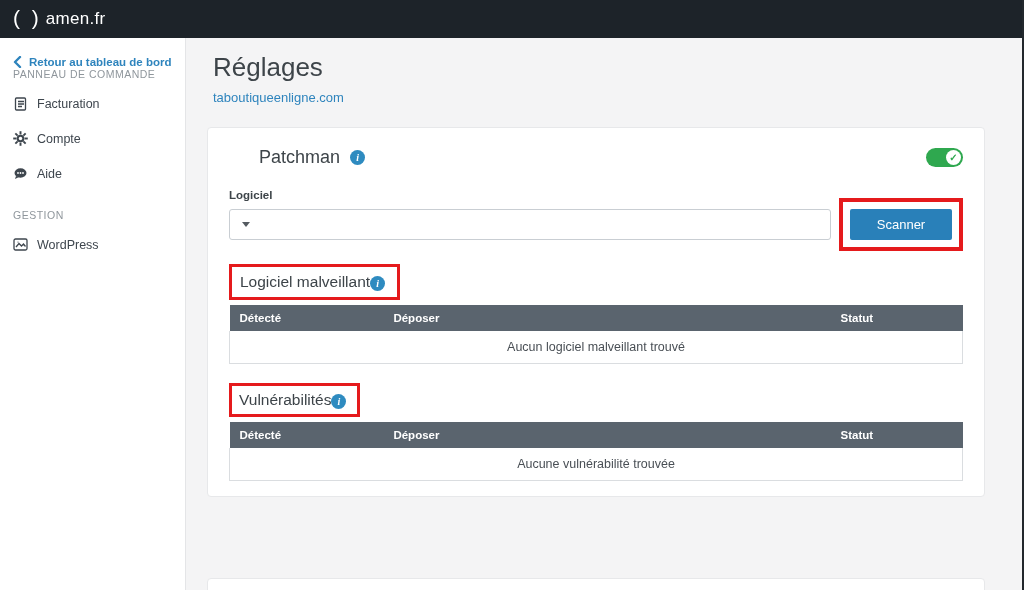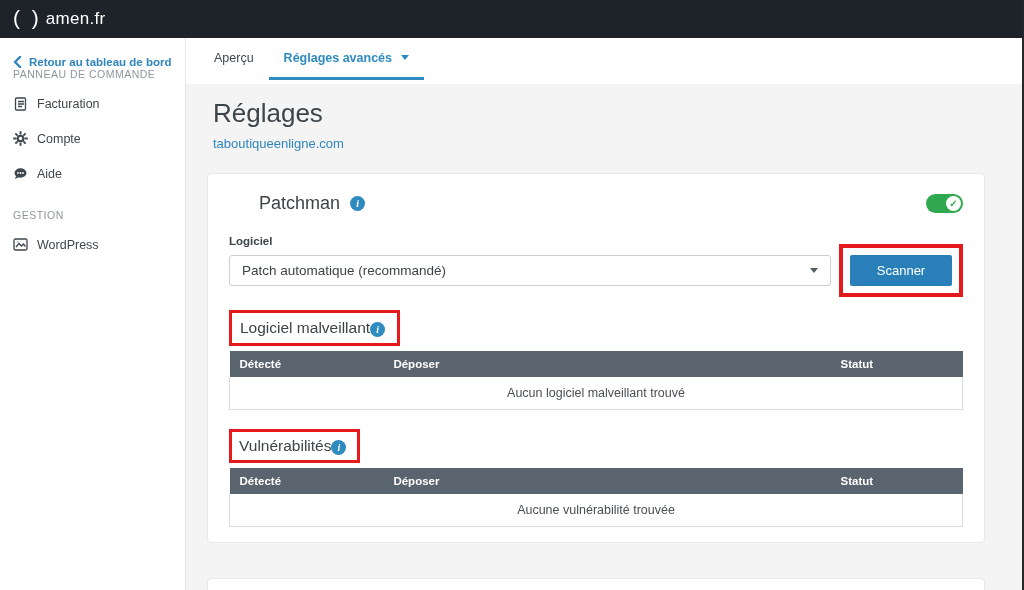--- a/index.html
+++ b/index.html
@@ -143,29 +143,20 @@
           <rect x="1" y="1" width="13" height="11" rx="1.5"></rect>
           <path d="M3 9 L6 5.5 L8.5 8 L10.5 6 L12.5 8.5"></path>
           <circle cx="5" cy="4" r="0.6" fill="currentColor" stroke="none"></circle>
         </svg>
       </span>
       <span>WordPress</span>
     </div>
   </nav>
 
   <div class="content">
-    <div class="tabbar">
-      <div class="tab">
-        <span>Aperçu</span>
-      </div>
-      <div class="tab active">
-        <span>Réglages avancés</span>
-        <span class="caret-down"></span>
-      </div>
-    </div>
 
     <div class="main">
       <h1 class="page-title">Réglages</h1>
       <a class="domain-link">taboutiqueenligne.com</a>
 
       
       <section class="card">
         <div class="card-head">
           <div class="card-title-wrap">
             <span class="card-title">Patchman</span>
@@ -173,21 +164,20 @@
           </div>
           <div class="toggle">
             <span class="toggle-knob">✓</span>
           </div>
         </div>
 
         <div class="field-label">Logiciel</div>
 
         <div class="policy-row">
           <div class="select">
-            <span class="sel-text">Patch automatique (recommandé)</span>
             <span class="sel-caret"></span>
           </div>
           <div class="redbox-btn">
             <button class="btn-primary">Scanner</button>
           </div>
         </div>
 
 
         <div>
           <div class="redbox-heading">

